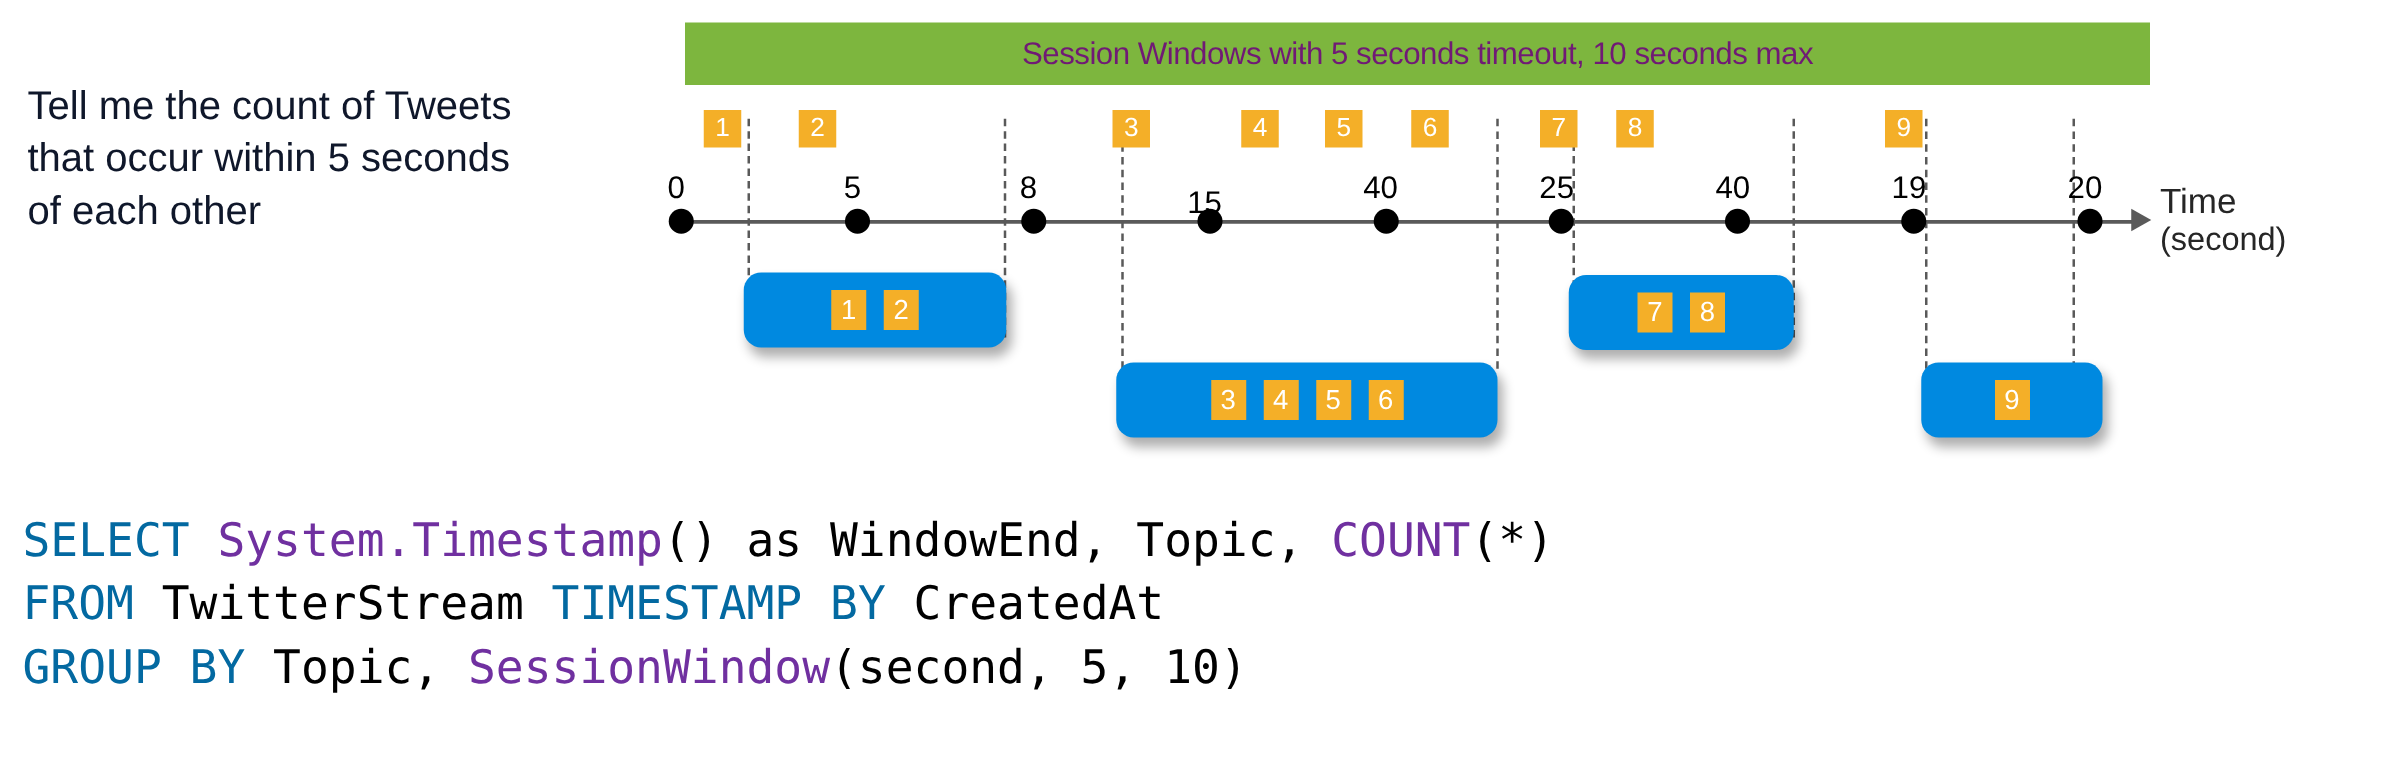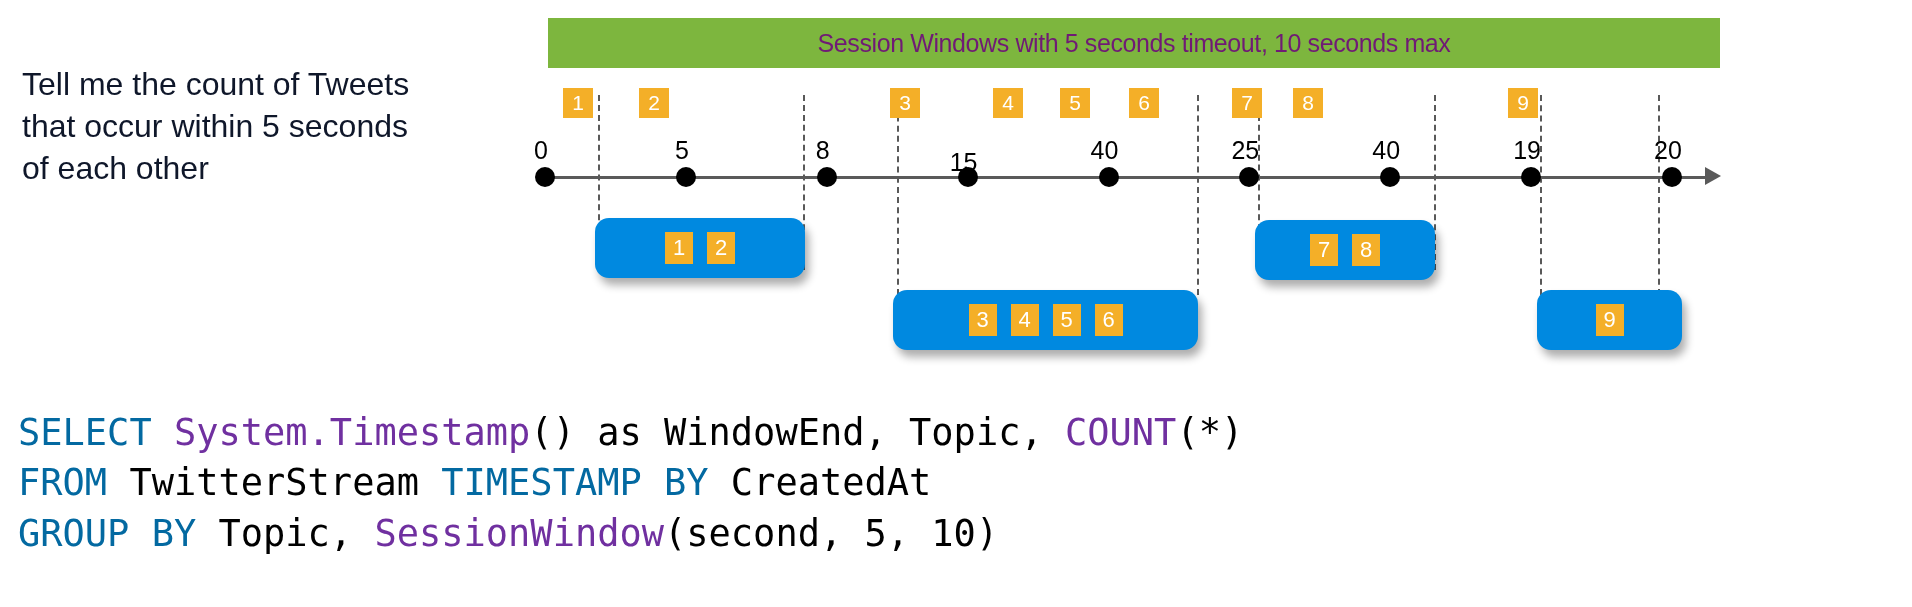--- a/index.html
+++ b/index.html
@@ -143,20 +143,24 @@
 
   <div class="question">Tell me the count of Tweets that occur within 5 seconds of each other</div>
 
   <div class="banner">
     <span class="banner-label">Session Windows with 5 seconds timeout, 10 seconds max</span>
   </div>
 
   <div class="diagram" id="diagram">
     <div class="axis-line"></div>
     <div class="axis-arrow"></div>
+    <div class="axis-title">
+      <span>Time</span>
+      <span class="sub">(second)</span>
+    </div>
   <div class="dash" style="left: 598px; top: 95px; height: 175px;"></div>
       <div class="dash" style="left: 803px; top: 95px; height: 175px;"></div>
       <div class="dash" style="left: 897px; top: 95px; height: 200px;"></div>
       <div class="dash" style="left: 1197px; top: 95px; height: 200px;"></div>
       <div class="dash" style="left: 1258px; top: 95px; height: 175px;"></div>
       <div class="dash" style="left: 1434px; top: 95px; height: 175px;"></div>
       <div class="dash" style="left: 1540px; top: 95px; height: 200px;"></div>
       <div class="dash" style="left: 1658px; top: 95px; height: 200px;"></div>
       <div class="tick-dot" style="left: 535px;"></div>
       <div class="tick-label" style="left: 541px;">0</div>

